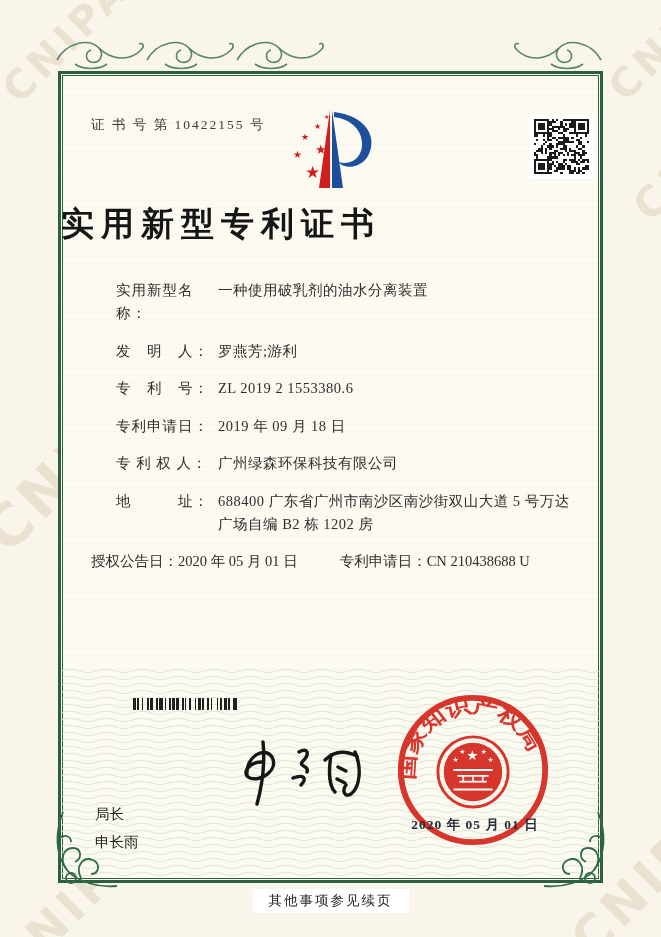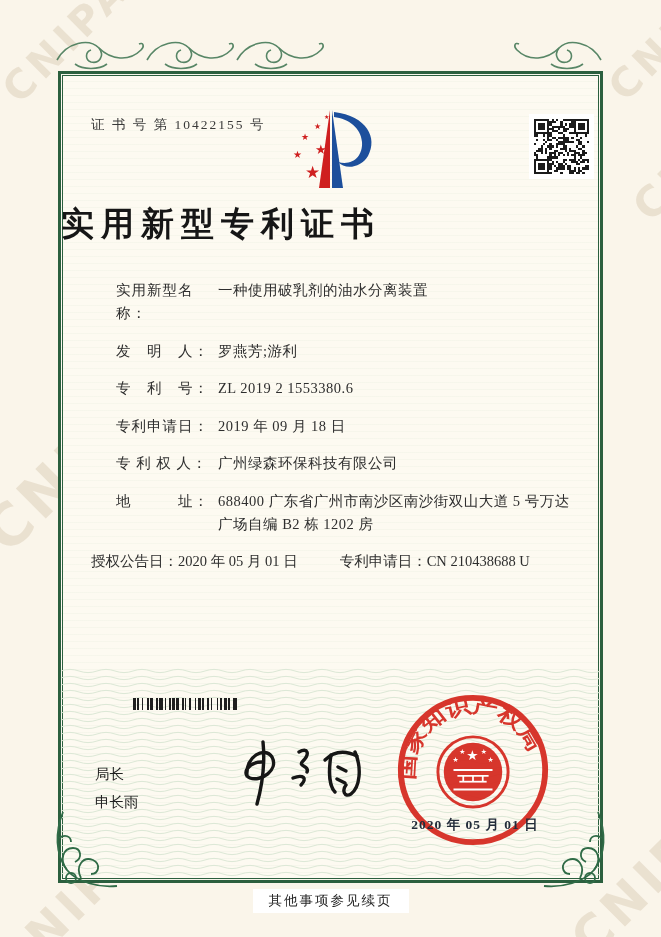--- a/index.html
+++ b/index.html
@@ -49,21 +49,21 @@
   .grant-pair{display:flex;}
   .grant-pair2{margin-left:42px;}
   .paragraphs{
     position:absolute;left:30px;top:472px;width:484px;
     font-size:13.5px;line-height:23px;color:#262626;letter-spacing:0.4px;text-align:justify;
   }
   .paragraphs p{margin:0;text-indent:2em;}
   .barcode{position:absolute;left:72px;top:624px;width:137px;height:12px;display:flex;}
   .barcode span{height:100%;}
   .barcode .b{background:#1f1f1f;}
-  .signer{position:absolute;left:34px;top:686px;font-family:"Liberation Sans","DejaVu Sans",sans-serif;
+  .signer{position:absolute;left:34px;top:726px;font-family:"Liberation Sans","DejaVu Sans",sans-serif;
     font-size:14.5px;color:#222;line-height:28px;}
   .signature-svg{position:absolute;left:170px;top:660px;}
   .seal{position:absolute;left:334px;top:618px;opacity:0.93;}
   .seal-date{
     position:absolute;left:338px;top:742px;width:152px;text-align:center;
     font-size:13.5px;color:#232c3a;letter-spacing:1px;font-weight:bold;
   }
   .page-info{
     position:absolute;left:0;top:776px;width:100%;text-align:center;
     font-size:12.5px;color:#333;letter-spacing:1px;

